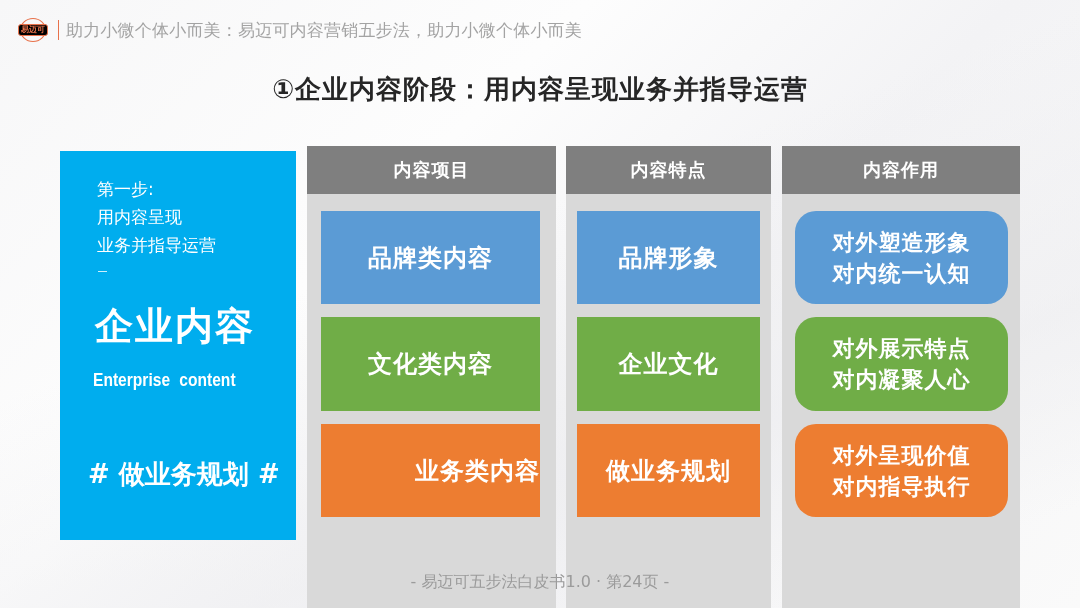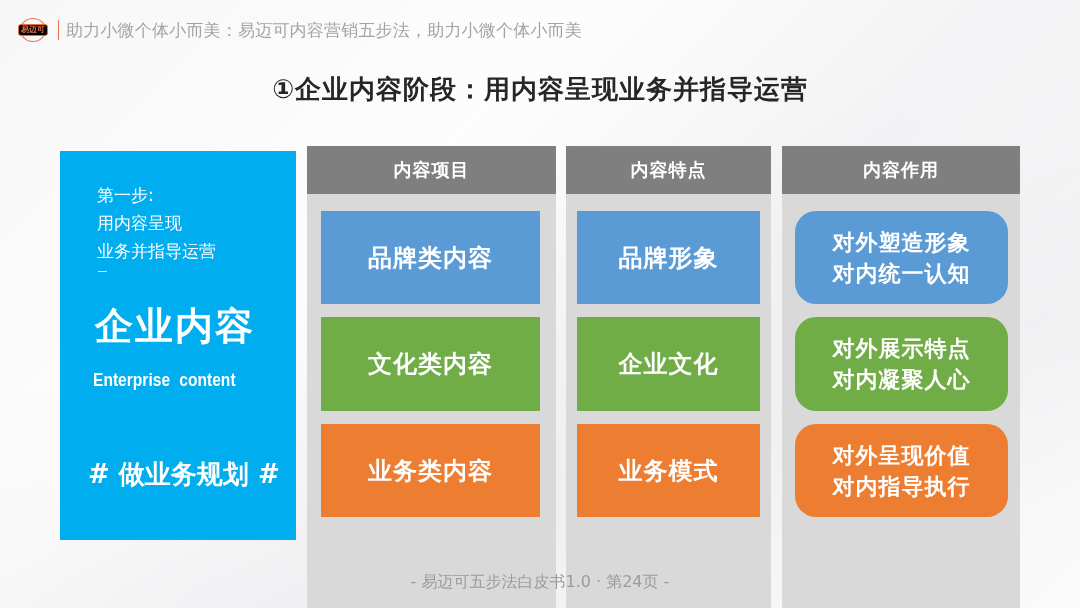--- a/index.html
+++ b/index.html
@@ -21,21 +21,21 @@
     font-size: 8px; line-height: 10px; padding: 0 2px; white-space: nowrap; font-weight: bold; }
   .header-divider { width: 1px; height: 20px; background: #e8714a; margin: 0 7px 0 8px; }
   .header-text { color: #a3a3a3; font-size: 17px; letter-spacing: 0.2px; white-space: nowrap; }
 
   
   .title { position: absolute; left: 0; top: 72px; width: 1080px; text-align: center;
     font-size: 26px; font-weight: bold; color: #262626; letter-spacing: 1px; white-space: nowrap; }
 
   
   .left-panel { position: absolute; left: 60px; top: 151px; width: 236px; height: 389px; background: #00adee; color: #fff; }
-  .lp-step { position: absolute; left: 37px; top: 24px; font-size: 17px; line-height: 28px; margin-top: 6px; }
+  .lp-step { position: absolute; left: 37px; top: 24px; font-size: 17px; line-height: 28px; }
   .lp-dash { position: absolute; left: 38px; top: 120px; width: 9px; height: 1px; background: rgba(255,255,255,0.8); }
   .lp-big { position: absolute; left: 35px; top: 150px; font-size: 38px; font-weight: bold; letter-spacing: 2px; white-space: nowrap; }
   .lp-en { position: absolute; left: 33px; top: 218px; font-size: 19px; font-weight: bold; white-space: nowrap;
     transform: scaleX(0.82); transform-origin: left center; font-family: "Liberation Sans", sans-serif; word-spacing: 6px; }
   .lp-tag { position: absolute; left: 28px; top: 306px; font-size: 26px; font-weight: bold; white-space: nowrap; }
 
   
   .col { position: absolute; top: 146px; height: 499px; background: #d9d9d9; }
   .col-head { height: 48px; background: #7f7f7f; color: #fff; font-size: 18px; font-weight: bold;
     display: flex; align-items: center; justify-content: center; letter-spacing: 1px; }
@@ -79,35 +79,35 @@
 </div>
 
 <div class="col" style="left:307px;width:249px;">
   <div class="col-head">内容项目</div>
   <div class="cell big blue" style="left:14px;top:65px;width:219px;height:93px;">
     <span>品牌类内容</span>
   </div>
   <div class="cell big green" style="left:14px;top:171px;width:219px;height:94px;">
     <span>文化类内容</span>
   </div>
-  <div class="cell big orange" style="left:14px;top:278px;width:219px;height:93px;">
+  <div class="cell big orange" style="left:14px;top:278px;width:219px;height:93px;justify-content:flex-end;">
     <span>业务类内容</span>
   </div>
 </div>
 
 <div class="col" style="left:566px;width:205px;">
   <div class="col-head">内容特点</div>
   <div class="cell big blue" style="left:11px;top:65px;width:183px;height:93px;">
     <span>品牌形象</span>
   </div>
   <div class="cell big green" style="left:11px;top:171px;width:183px;height:94px;">
     <span>企业文化</span>
   </div>
   <div class="cell big orange" style="left:11px;top:278px;width:183px;height:93px;">
-    <span>业务模式</span>
+    <span>做业务规划</span>
   </div>
 </div>
 
 <div class="col" style="left:782px;width:238px;">
   <div class="col-head">内容作用</div>
   <div class="cell two blue" style="left:13px;top:65px;width:213px;height:93px;">
     <span>对外塑造形象</span>
     <span>对内统一认知</span>
   </div>
   <div class="cell two green" style="left:13px;top:171px;width:213px;height:94px;">

